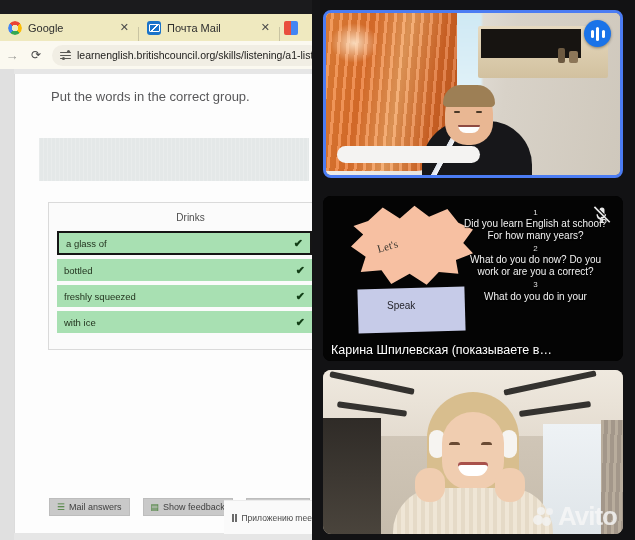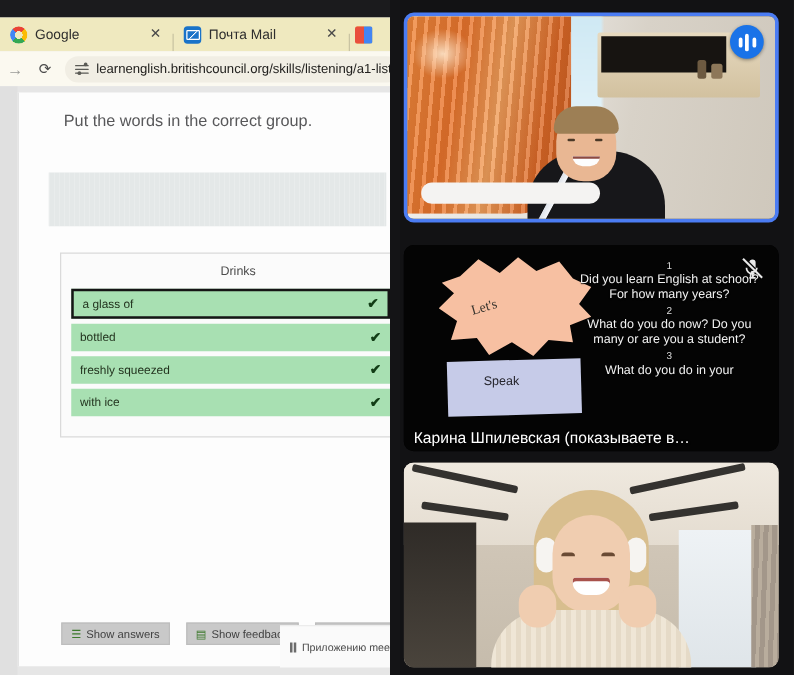--- a/index.html
+++ b/index.html
@@ -441,21 +441,21 @@
               <span>with ice</span>
               <span class="ans-check">✔</span>
             </div>
 
           </div>
         </div>
 
         <div class="btn-row">
           <div class="gbtn">
             <span class="gicon">☰</span>
-            <span>Show answers</span>
+            <span>Mail answers</span>
           </div>
           <div class="gbtn">
             <span class="gicon">▤</span>
             <span>Show feedback</span>
           </div>
           <div class="gbtn">
             <span class="gicon reload">↻</span>
             <span>Try again</span>
           </div>
         </div>
@@ -507,21 +507,21 @@
       <div class="scene2">
         <div class="blob"></div>
         <div class="blob-txt">Let's</div>
         <div class="rect-speak"></div>
         <div class="rect-speak-txt">Speak</div>
 
         <div class="slide-q">
           <div class="slide-num">1</div>
           <div>Did you learn English at school? For how many years?</div>
           <div class="slide-num">2</div>
-          <div>What do you do now? Do you many or are you a student?</div>
+          <div>What do you do now? Do you work or are you a correct?</div>
           <div class="slide-num">3</div>
           <div>What do you do in your</div>
         </div>
 
         <div class="mute-ico">
           <svg viewBox="0 0 24 24" fill="#e8e8e8">
             <path d="M12 3a3 3 0 0 1 3 3v5.2L9 5.2V6a3 3 0 0 1 3-3z"></path>
             <path d="M17 11a5 5 0 0 1-7.2 4.5l1.5-1.5A3.4 3.4 0 0 0 15.4 11H17z"></path>
             <path d="M7 11a5 5 0 0 0 5 5c.4 0 .8 0 1.2-.1l1.4 1.4c-.5.2-1 .4-1.6.5V20h2v1.6H9V20h2v-2.2A6.6 6.6 0 0 1 5.4 11H7z"></path>
             <rect x="2.6" y="2.0" width="2" height="26" transform="rotate(-45 3.6 3)"></rect>
@@ -544,17 +544,26 @@
         <div class="s3-hair"></div>
         <div class="s3-earphone l"></div>
         <div class="s3-earphone r"></div>
         <div class="s3-face"></div>
         <div class="s3-eye l"></div>
         <div class="s3-eye r"></div>
         <div class="s3-mouth"></div>
         <div class="s3-sweater"></div>
         <div class="s3-hand l"></div>
         <div class="s3-hand r"></div>
+        <div class="avito">
+          <span class="avito-dots">
+            <span></span>
+              <span></span>
+              <span></span>
+              <span></span>
+          </span>
+          <span class="avito-word">Avito</span>
+        </div>
       </div>
     </div>
 
   </div>
 </div>
 
 </body></html>

